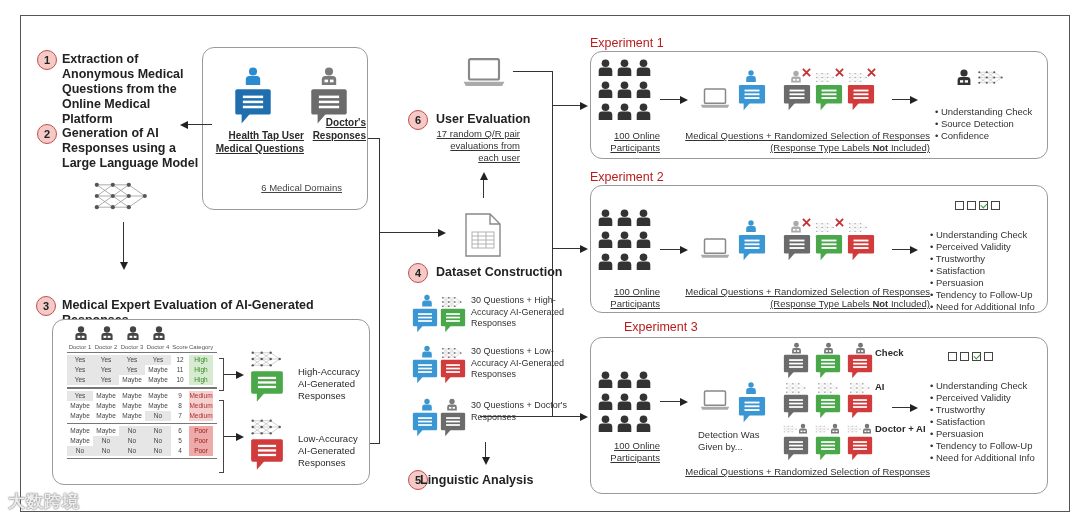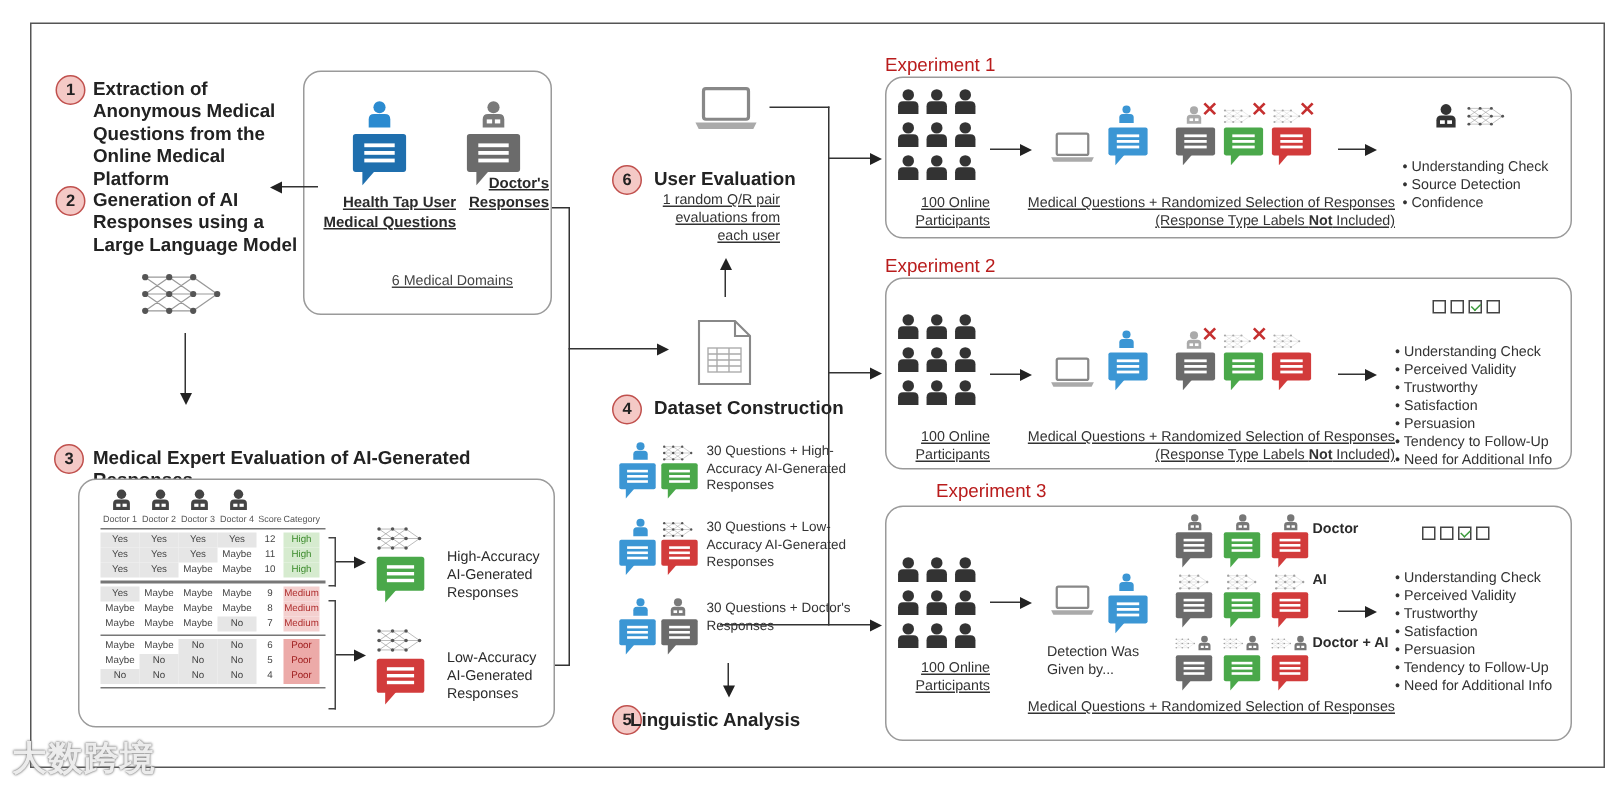--- a/index.html
+++ b/index.html
@@ -25,21 +25,21 @@
   .ev-table { font-size: 6.5px; color: #444; }
   .ev-head { display: flex; font-size: 6px; color: #555; }
   .ev-head span, .ev-row span { display: inline-block; text-align: center; }
   .c-doc { width: 26px; } .c-score { width: 18px; } .c-cat { width: 24px; }
   .ev-row { display: flex; height: 10px; line-height: 10px; }
   .ev-row .grey { background: #e6e6e6; }
   .cat-high { background: #d6ebcf; color: #3a8a2a; }
   .cat-med { background: #f4d0cf; color: #b03030; }
   .cat-poor { background: #ecaaa8; color: #a02020; }
   .sep { height: 1.3px; background: #777; margin: 2px 0; }
-  .watermark { font-size: 23px; color: rgba(255,255,255,0.85); font-weight: bold; text-shadow: 0 0 2px #888, 0 0 1px #555; letter-spacing: 1px; }
+  .watermark { font-size: 17px; color: rgba(255,255,255,0.85); font-weight: bold; text-shadow: 0 0 2px #888, 0 0 1px #555; letter-spacing: 1px; }
   .checkbox { width: 9px; height: 9px; border: 1.2px solid #444; display: inline-block; margin-right: 3px; position: relative; }
   .checkbox.checked::after { content: ""; position: absolute; left: 2px; top: 0px; width: 3px; height: 5px; border: solid #3a9a3a; border-width: 0 1.3px 1.3px 0; transform: rotate(45deg); }
 </style>
 </head>
 <body>
 
 <svg width="0" height="0" style="position:absolute">
   <defs>
     <symbol id="bubble" viewBox="0 0 30 30">
       <rect x="1" y="1" width="28" height="20" rx="1.5"></rect>
@@ -252,21 +252,21 @@
     <use href="#bubble"></use>
   </svg>
 <div class="abs" style="left:298px;top:433px;width:70px;font-size:9.5px;line-height:12px;">Low-Accuracy AI-Generated Responses</div>
 
 <svg class="abs" style="left:462px;top:57px;" width="44" height="30">
     <use href="#laptop"></use>
   </svg>
 <div class="abs line" style="left:513px;top:71px;width:40px;height:1.3px;"></div>
 <div class="abs step-num" style="left:408px;top:110px;">6</div>
 <div class="abs step-title" style="left:436px;top:112px;width:120px;">User Evaluation</div>
-<div class="abs small center" style="left:430px;top:128px;width:90px;">1 random Q/R pair evaluations from each user</div>
+<div class="abs small center" style="left:430px;top:128px;width:90px;">17 random Q/R pair evaluations from each user</div>
 <div class="abs line" style="left:483px;top:178px;width:1.3px;height:20px;"></div>
 <div class="abs arrow-u" style="left:480px;top:172px;"></div>
 
 <svg class="abs" style="left:462px;top:212px;" width="40" height="46" viewBox="0 0 40 46">
   <path d="M4,2 L28,2 L38,12 L38,44 L4,44 Z" fill="#fff" stroke="#888" stroke-width="1.4"></path>
   <path d="M28,2 L28,12 L38,12" fill="none" stroke="#888" stroke-width="1.4"></path>
   <g stroke="#aaa" stroke-width="0.9" fill="none">
     <rect x="10" y="20" width="22" height="16"></rect>
     <line x1="10" y1="24" x2="32" y2="24"></line>
       <line x1="10" y1="28" x2="32" y2="28"></line>
@@ -612,21 +612,21 @@
     <svg style="position:absolute;left:64px;top:82px;opacity:0.55" width="16" height="10">
       <use href="#nnet"></use>
     </svg>
     <svg style="position:absolute;left:79px;top:81px;fill:#777" width="10" height="11">
       <use href="#doctor"></use>
     </svg>
     <svg style="position:absolute;left:64px;top:94px;fill:#d23b3b" width="26" height="26">
       <use href="#bubble"></use>
     </svg>
   </div>
-<div class="abs" style="left:875px;top:347px;font-weight:bold;font-size:9.5px;">Doctor</div>
+<div class="abs" style="left:875px;top:347px;font-weight:bold;font-size:9.5px;">Check</div>
 <div class="abs" style="left:875px;top:381px;font-weight:bold;font-size:9.5px;">AI</div>
 <div class="abs" style="left:875px;top:423px;font-weight:bold;font-size:9.5px;">Doctor + AI</div>
 <div class="abs line" style="left:892px;top:407px;width:20px;height:1.3px;"></div>
 <div class="abs arrow-r" style="left:910px;top:404px;"></div>
 <div class="abs small center" style="left:670px;top:466px;width:260px;">
   <div>Medical Questions + Randomized Selection of Responses</div>
 </div>
 <div class="abs" style="left:948px;top:347px;">
   <span class="checkbox"></span><span class="checkbox"></span><span class="checkbox checked"></span><span class="checkbox"></span>
 </div>

